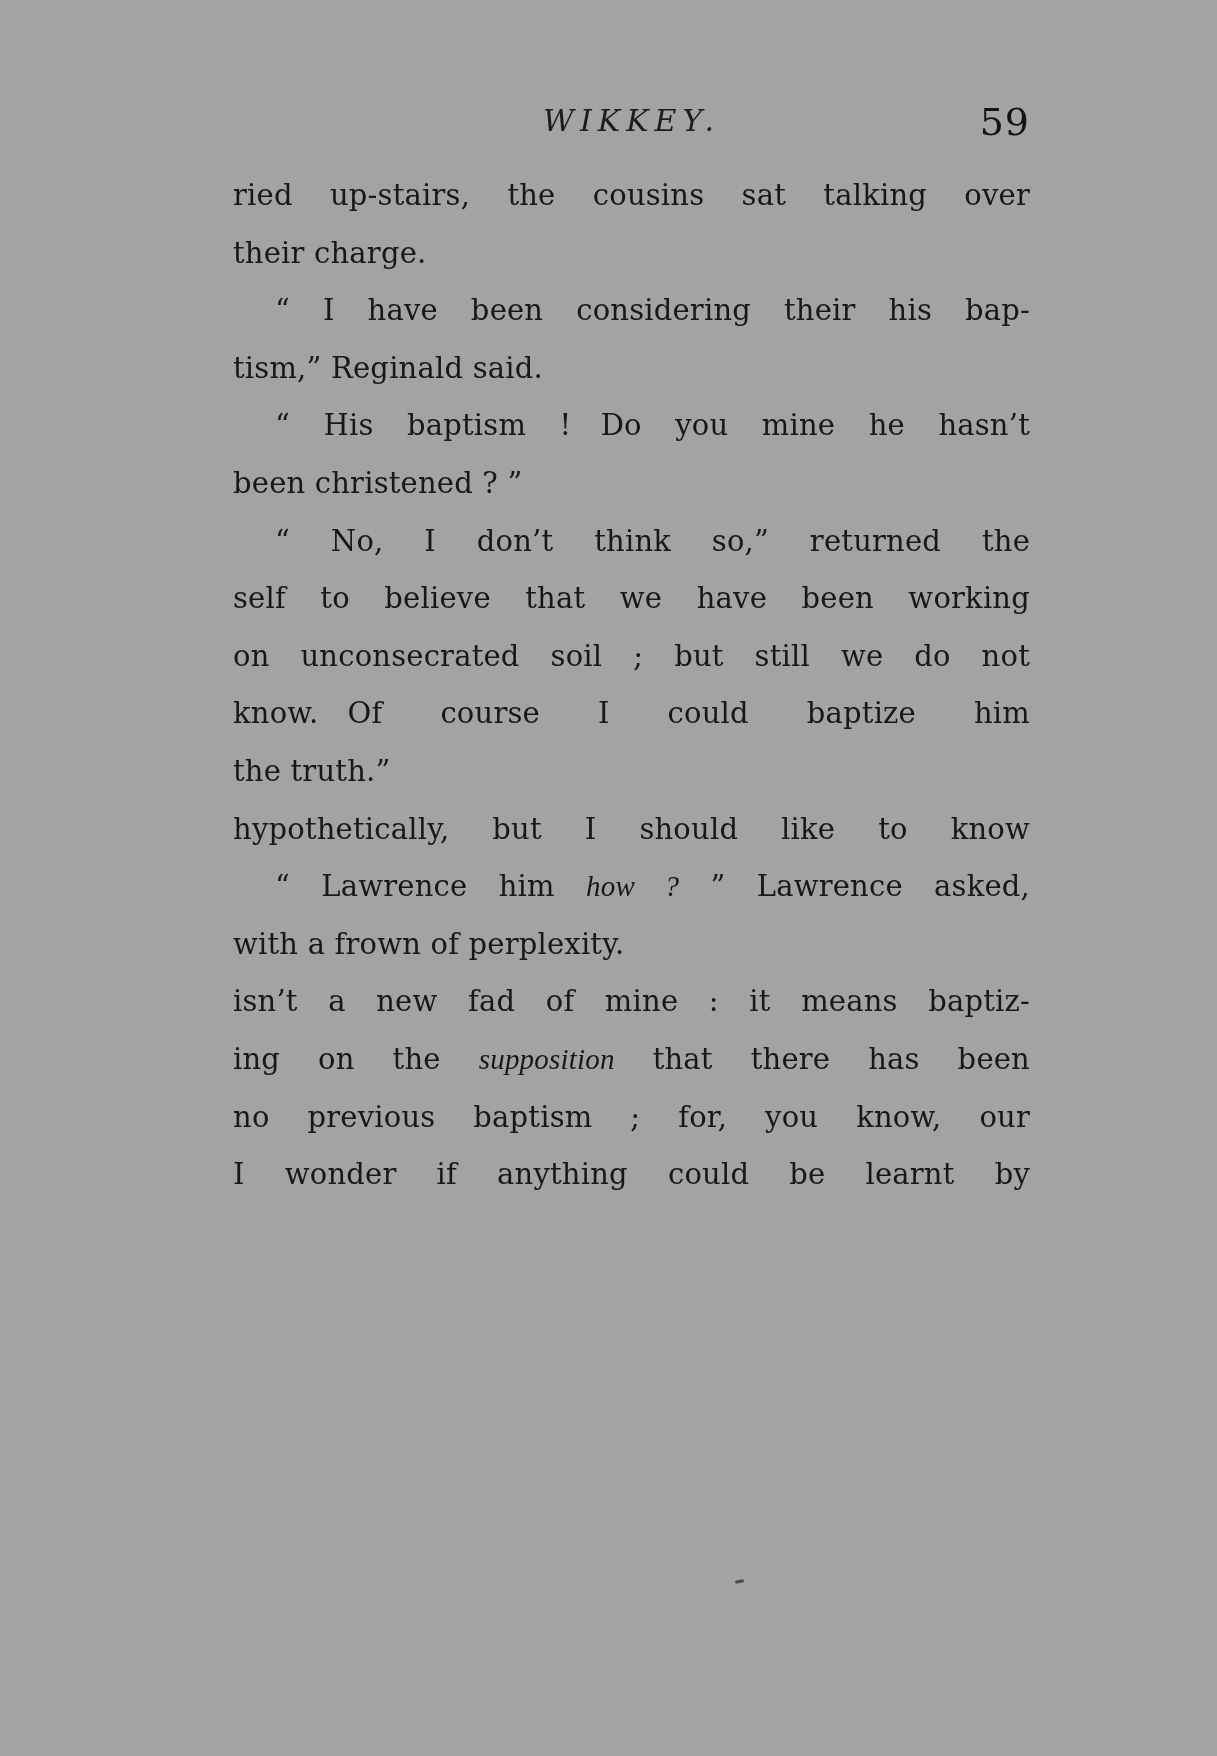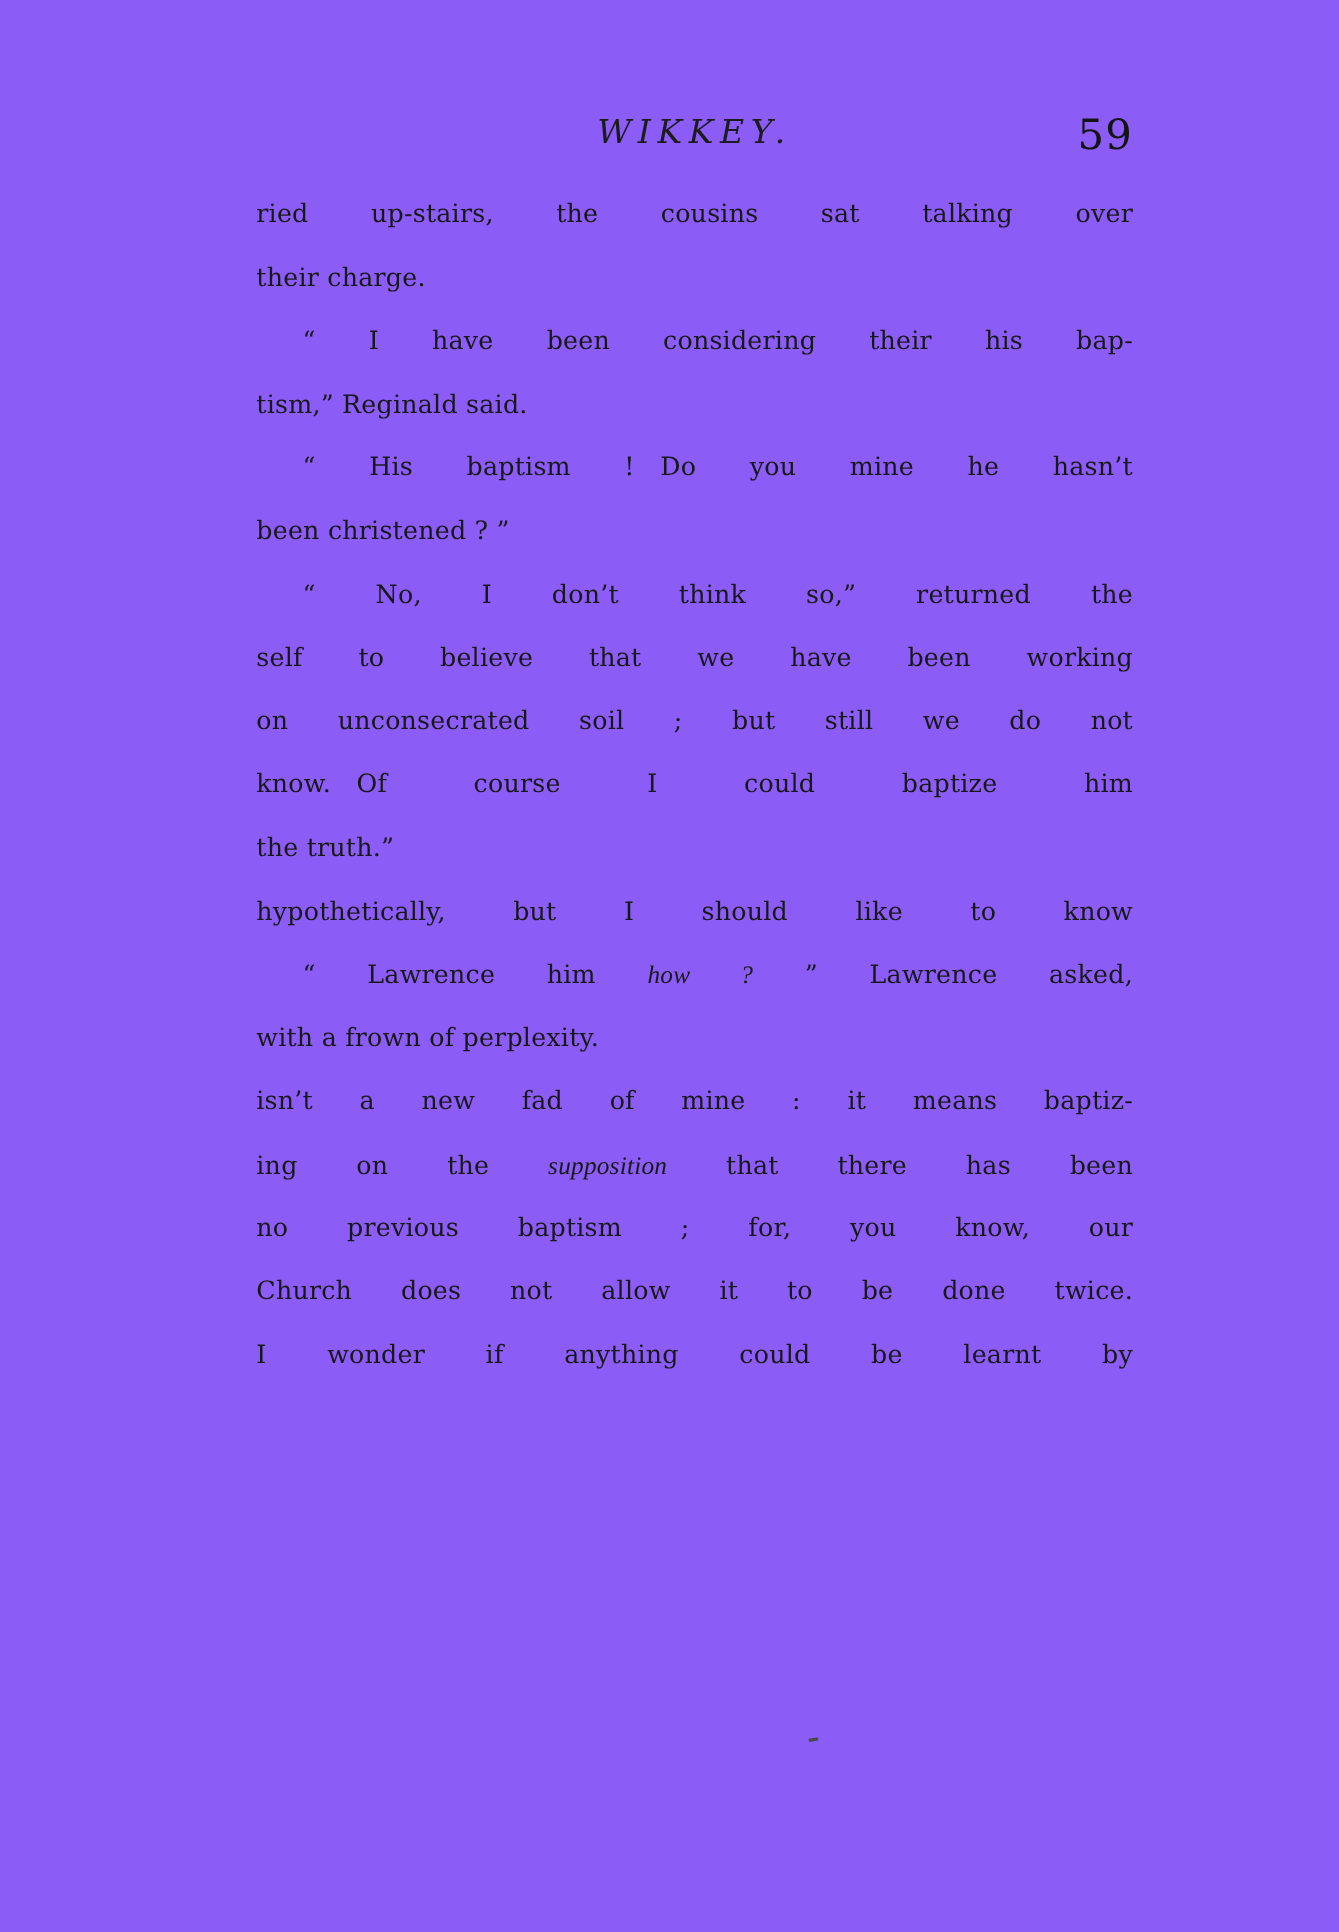--- a/index.html
+++ b/index.html
@@ -10,21 +10,21 @@
     width: 1217px;
     height: 1756px;
     background: #ffffff;
     font-family: "DejaVu Serif", serif;
     overflow: hidden;
   }
   .scan-page {
     position: relative;
     width: 1217px;
     height: 1756px;
-    background: #8b5cf6;
+    background: #a3a3a3;
     color: #181818;
   }
   .running-head {
     position: absolute;
     left: 233px;
     top: 100px;
     width: 797px;
     height: 48px;
   }
   .head-title {
@@ -44,21 +44,21 @@
     top: 0;
     font-size: 38px;
     letter-spacing: 1px;
     color: #141414;
   }
   .text-block {
     position: absolute;
     left: 233px;
     top: 167px;
     width: 797px;
-    font-size: 23px;
+    font-size: 29px;
     letter-spacing: 0.2px;
     color: #181818;
   }
   .line {
     height: 57.6px;
     line-height: 57.6px;
     text-align: justify;
     text-align-last: justify;
     white-space: nowrap;
     overflow: visible;
@@ -106,19 +106,18 @@
       <div class="line"><span>self to believe that we have been working</span></div>
       <div class="line"><span>on unconsecrated soil ; but still we do not</span></div>
       <div class="line"><span>know. Of course I could baptize him</span></div>
       <div class="line end"><span>the truth.”</span></div>
       <div class="line"><span>hypothetically, but I should like to know</span></div>
       <div class="line indent"><span>“ Lawrence him </span><span class="it">how ?</span><span> ” Lawrence asked,</span></div>
       <div class="line end"><span>with a frown of perplexity.</span></div>
       <div class="line"><span>isn’t a new fad of mine : it means baptiz-</span></div>
       <div class="line"><span>ing on the </span><span class="it">supposition</span><span> that there has been</span></div>
       <div class="line"><span>no previous baptism ; for, you know, our</span></div>
-      <div class="line"><span>Church does not allow it to be done twice.</span></div>
       <div class="line"><span>I wonder if anything could be learnt by</span></div>
     </div>
 
   <div class="print-speck"></div>
 
 </div>
 
 </body></html>

